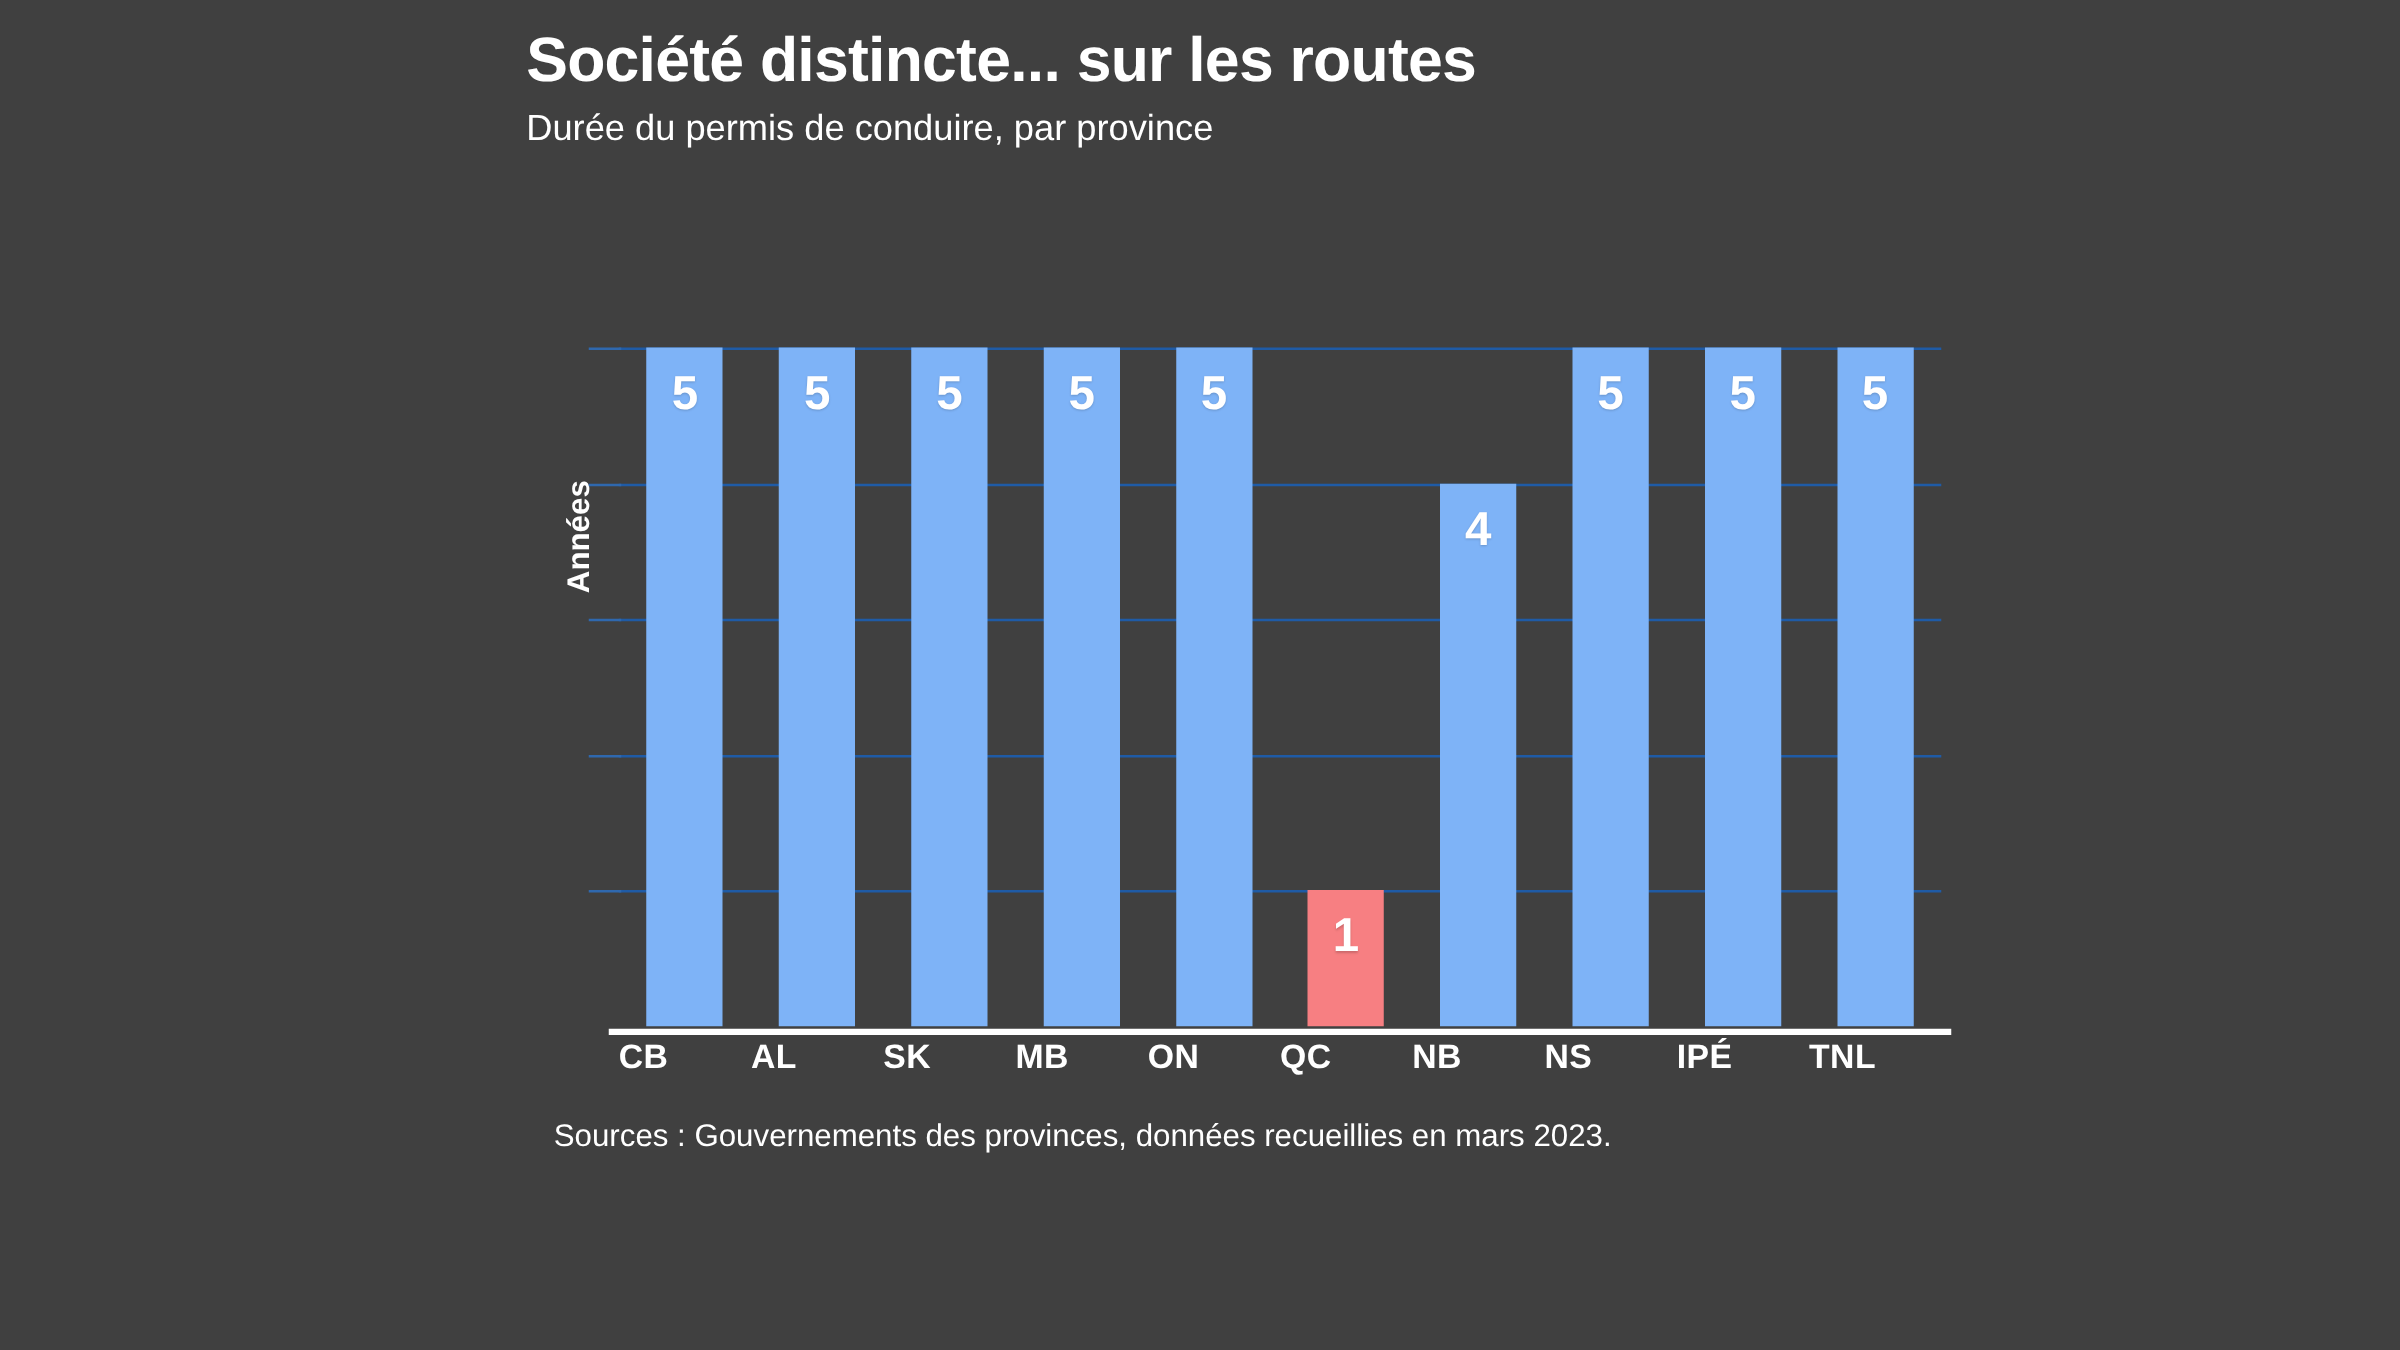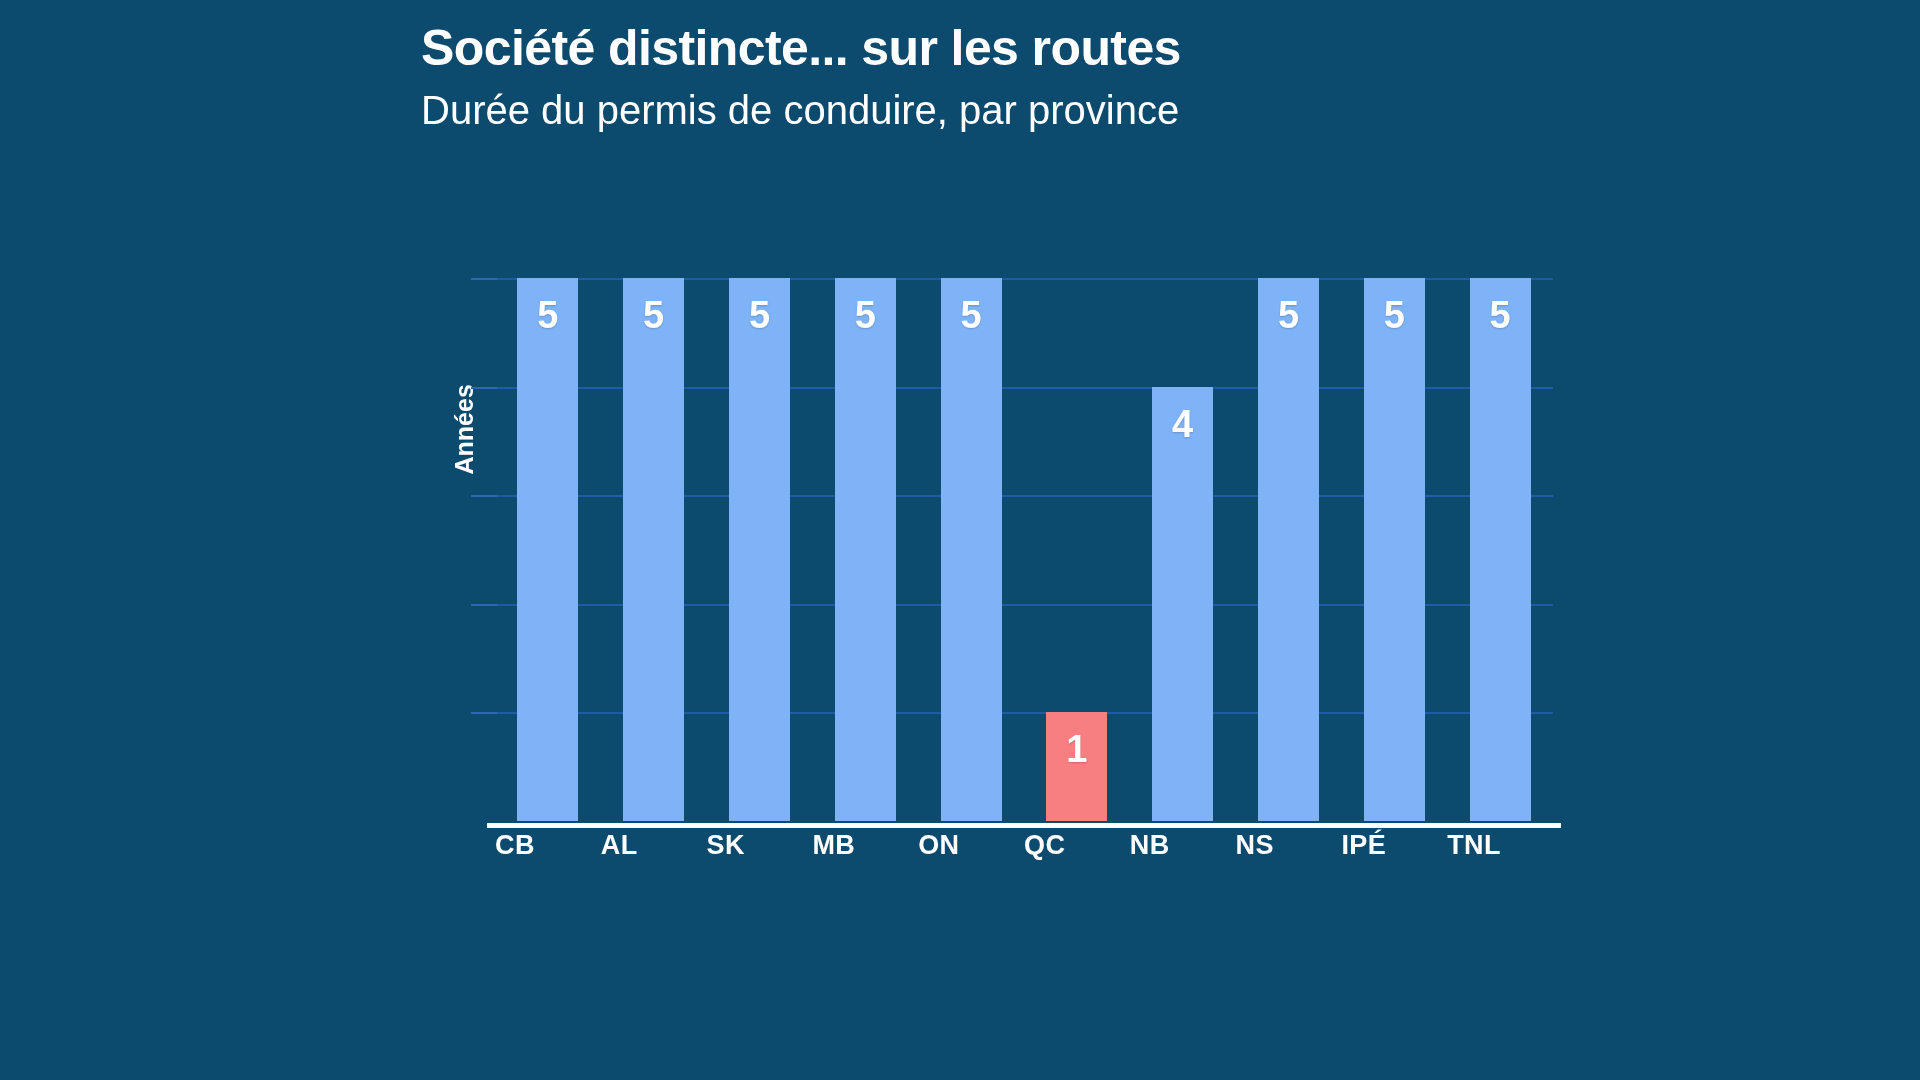--- a/index.html
+++ b/index.html
@@ -6,36 +6,36 @@
   * { margin:0; padding:0; box-sizing:border-box; }
   html, body {
     width:1920px; height:1080px;
     background:#0b4a96;
     font-family:"Liberation Sans", sans-serif;
     overflow:hidden;
   }
   #canvas {
     position:relative;
     width:1920px; height:1080px;
-    background:#0c4a6e;
+    background:#404040;
   }
 
   
   #header { position:absolute; left:421px; top:22px; width:1200px; }
   #chart-title {
     color:#ffffff;
     font-size:50px;
     font-weight:bold;
     letter-spacing:-0.6px;
     line-height:1.06;
     white-space:nowrap;
   }
   #chart-subtitle {
     color:#ffffff;
-    font-size:40px;
+    font-size:29px;
     font-weight:normal;
     margin-top:13px;
     line-height:1.1;
     white-space:nowrap;
   }
 
   
   #plot-wrap {
     position:absolute;
     left:495px; top:224px;
@@ -229,15 +229,16 @@
       <div class="x-tick-label">MB</div>
       <div class="x-tick-label">ON</div>
       <div class="x-tick-label">QC</div>
       <div class="x-tick-label">NB</div>
       <div class="x-tick-label">NS</div>
       <div class="x-tick-label">IPÉ</div>
       <div class="x-tick-label">TNL</div>
     </div>
 
   <div id="footnotes">
+    <div class="footnote">Sources : Gouvernements des provinces, données recueillies en mars 2023.</div>
   </div>
 
 </div>
 
 </body></html>

